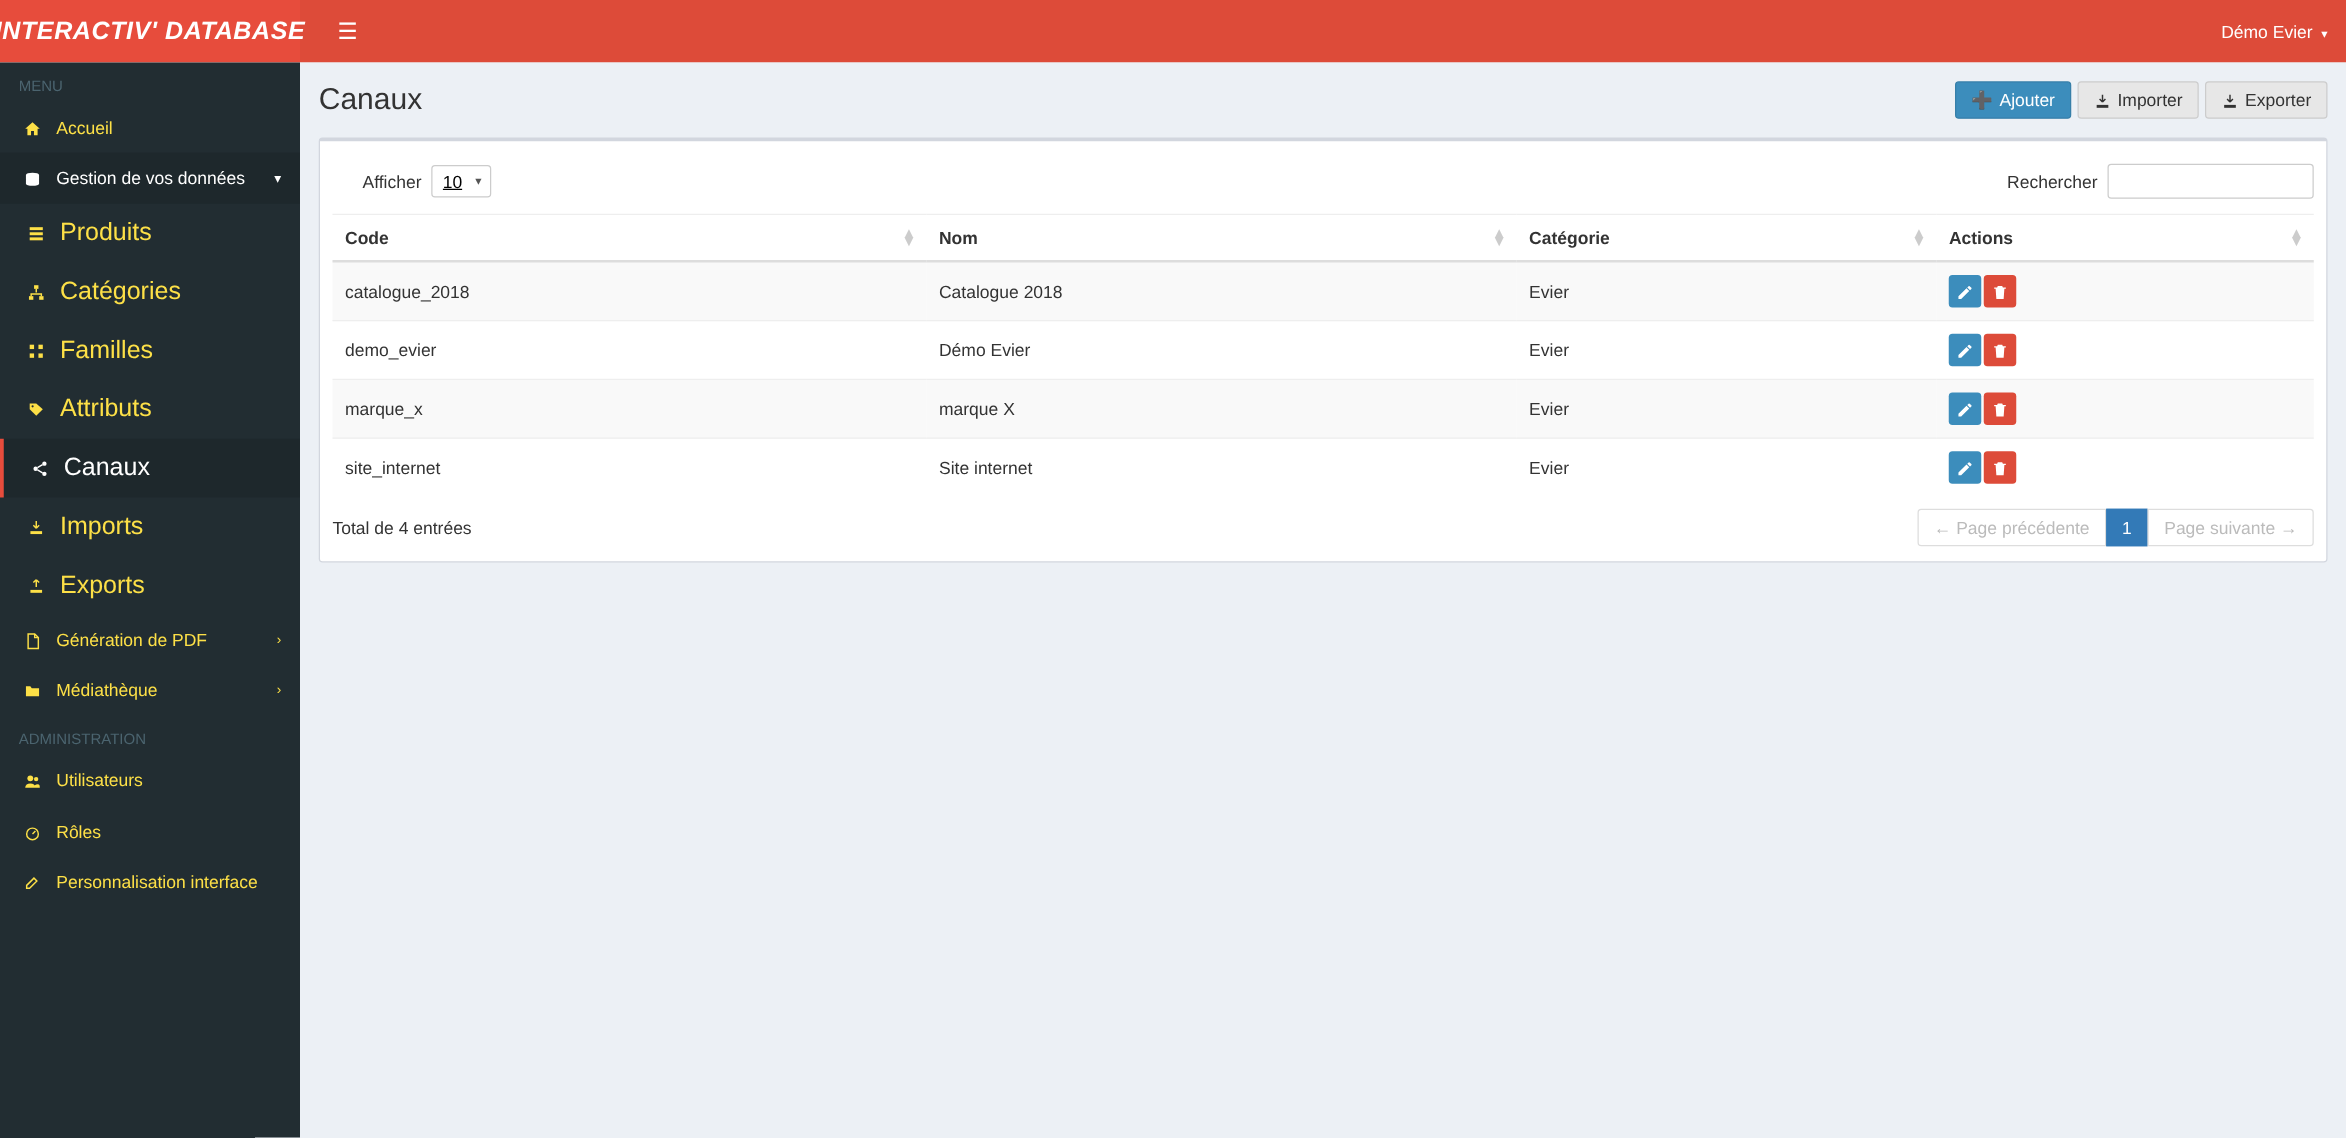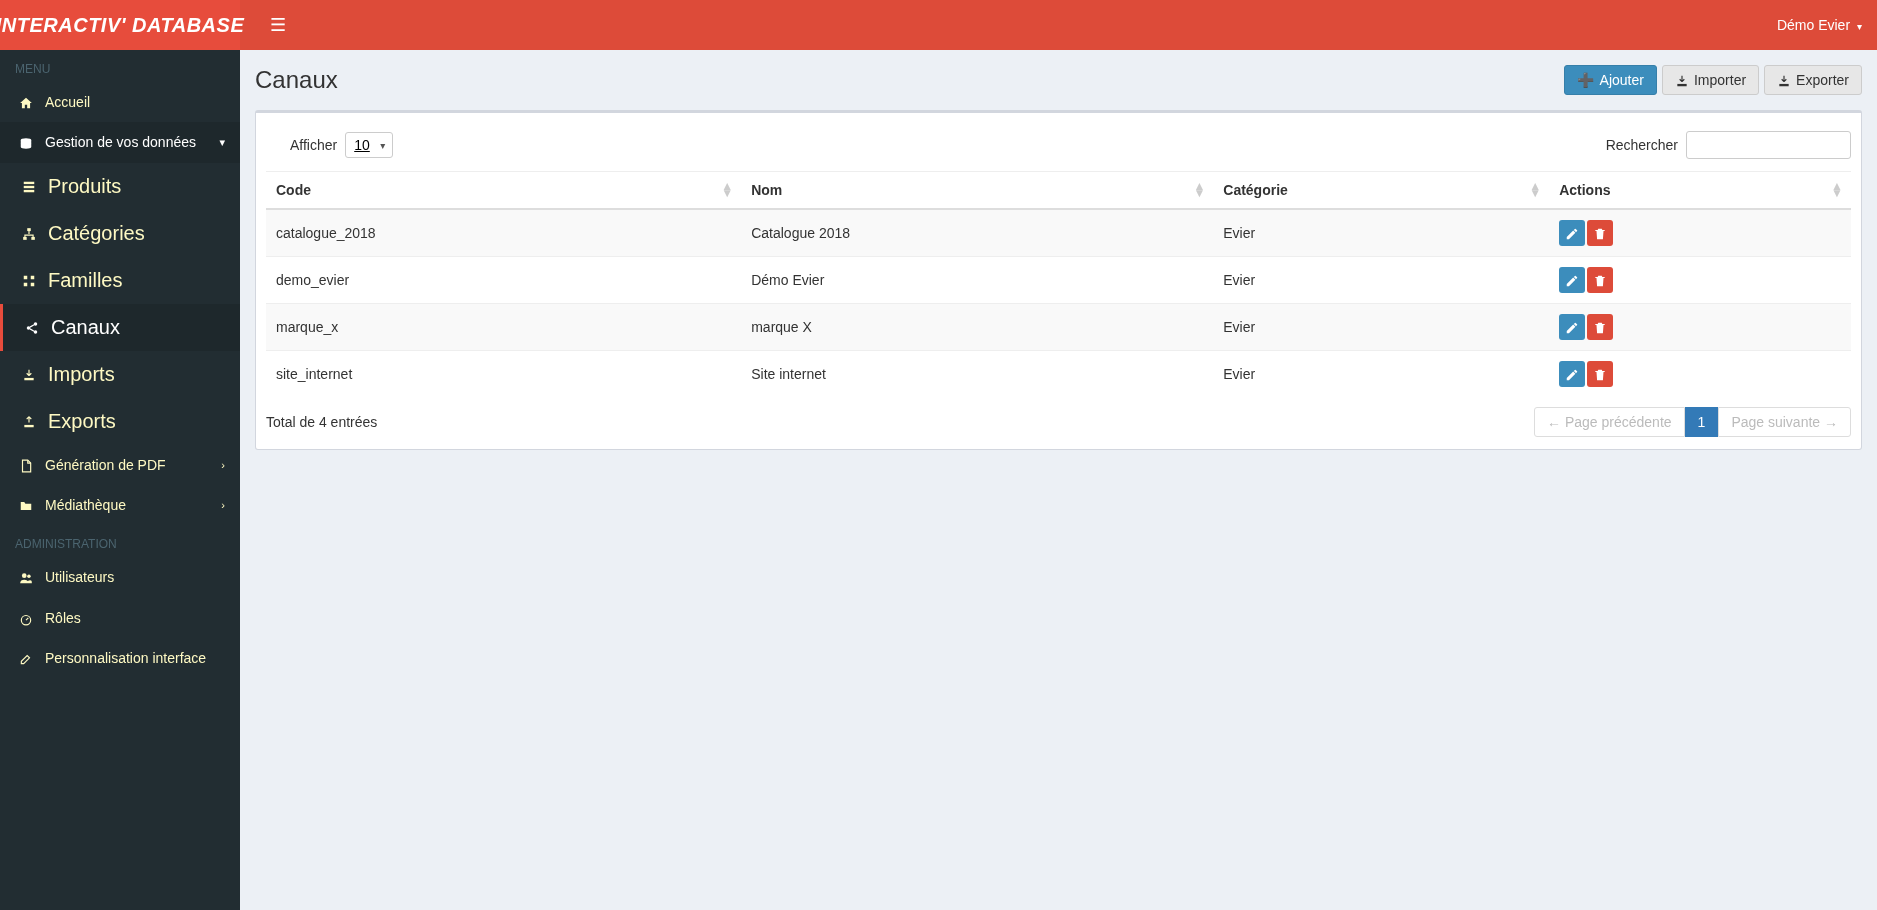--- a/index.html
+++ b/index.html
@@ -11,21 +11,21 @@
 .logo-text { font-family: Arial, sans-serif; font-weight: 800; font-style: italic; font-size: 20px; letter-spacing: 0.5px; white-space: nowrap; }
 .navbar { flex: 1; display: flex; align-items: center; justify-content: space-between; padding: 0 15px; }
 .navbar .hamburger { font-size: 18px; cursor: pointer; padding: 10px 15px; }
 .navbar .user { cursor: pointer; font-size: 14px; }
 .navbar .user .chev { font-size: 10px; margin-left: 3px; }
 
 
 .sidebar { position: absolute; top: 50px; left: 0; bottom: 0; width: 240px; background: #222d32; color: #b8c7ce; overflow-y: auto; }
 .sidebar .section-title { color: #4b646f; padding: 12px 15px 6px; font-size: 12px; text-transform: uppercase; }
 .sidebar ul { list-style: none; }
-.sidebar li { display: flex; align-items: center; padding: 12px 15px; cursor: pointer; color: #fef9c3; }
+.sidebar li { display: flex; align-items: center; padding: 12px 15px; cursor: pointer; color: #fde047; }
 .sidebar li.active { background: #1e282c; color: #fff; border-left: 3px solid #e74c3c; padding-left: 12px; }
 .sidebar li.expanded { background: #1e282c; color: #fff; }
 .sidebar li.sub { padding-left: 18px; font-size: 20px; }
 .sidebar li .icon { width: 22px; text-align: center; margin-right: 8px; font-size: 14px; }
 .sidebar li .chev { margin-left: auto; font-size: 11px; }
 
 
 .content { position: absolute; top: 50px; left: 240px; right: 0; bottom: 0; overflow-y: auto; padding: 15px; }
 .page-head { display: flex; justify-content: space-between; align-items: center; margin-bottom: 15px; }
 .page-title { font-size: 24px; font-weight: 500; color: #333; }
@@ -129,20 +129,29 @@
     <li class="sub">
       <span class="icon">
         <svg class="ico" viewBox="0 0 24 24" fill="currentColor">
             <rect x="3" y="3" width="6" height="6"></rect>
             <rect x="15" y="3" width="6" height="6"></rect>
             <rect x="3" y="15" width="6" height="6"></rect>
             <rect x="15" y="15" width="6" height="6"></rect>
           </svg>
       </span>
       <span>Familles</span>
+    </li>
+    <li class="sub">
+      <span class="icon">
+        <svg class="ico" viewBox="0 0 24 24" fill="currentColor">
+            <path d="M21 11l-9 9-9-9V3h9z"></path>
+            <circle cx="7" cy="7" r="1.5" fill="#222d32"></circle>
+          </svg>
+      </span>
+      <span>Attributs</span>
     </li>
     <li class="sub active">
       <span class="icon">
         <svg class="ico" viewBox="0 0 24 24" fill="currentColor">
             <circle cx="18" cy="5" r="3"></circle>
             <circle cx="6" cy="12" r="3"></circle>
             <circle cx="18" cy="19" r="3"></circle>
             <path d="M8.5 10.5l7-4M8.5 13.5l7 4" stroke="currentColor" stroke-width="2"></path>
           </svg>
       </span>

